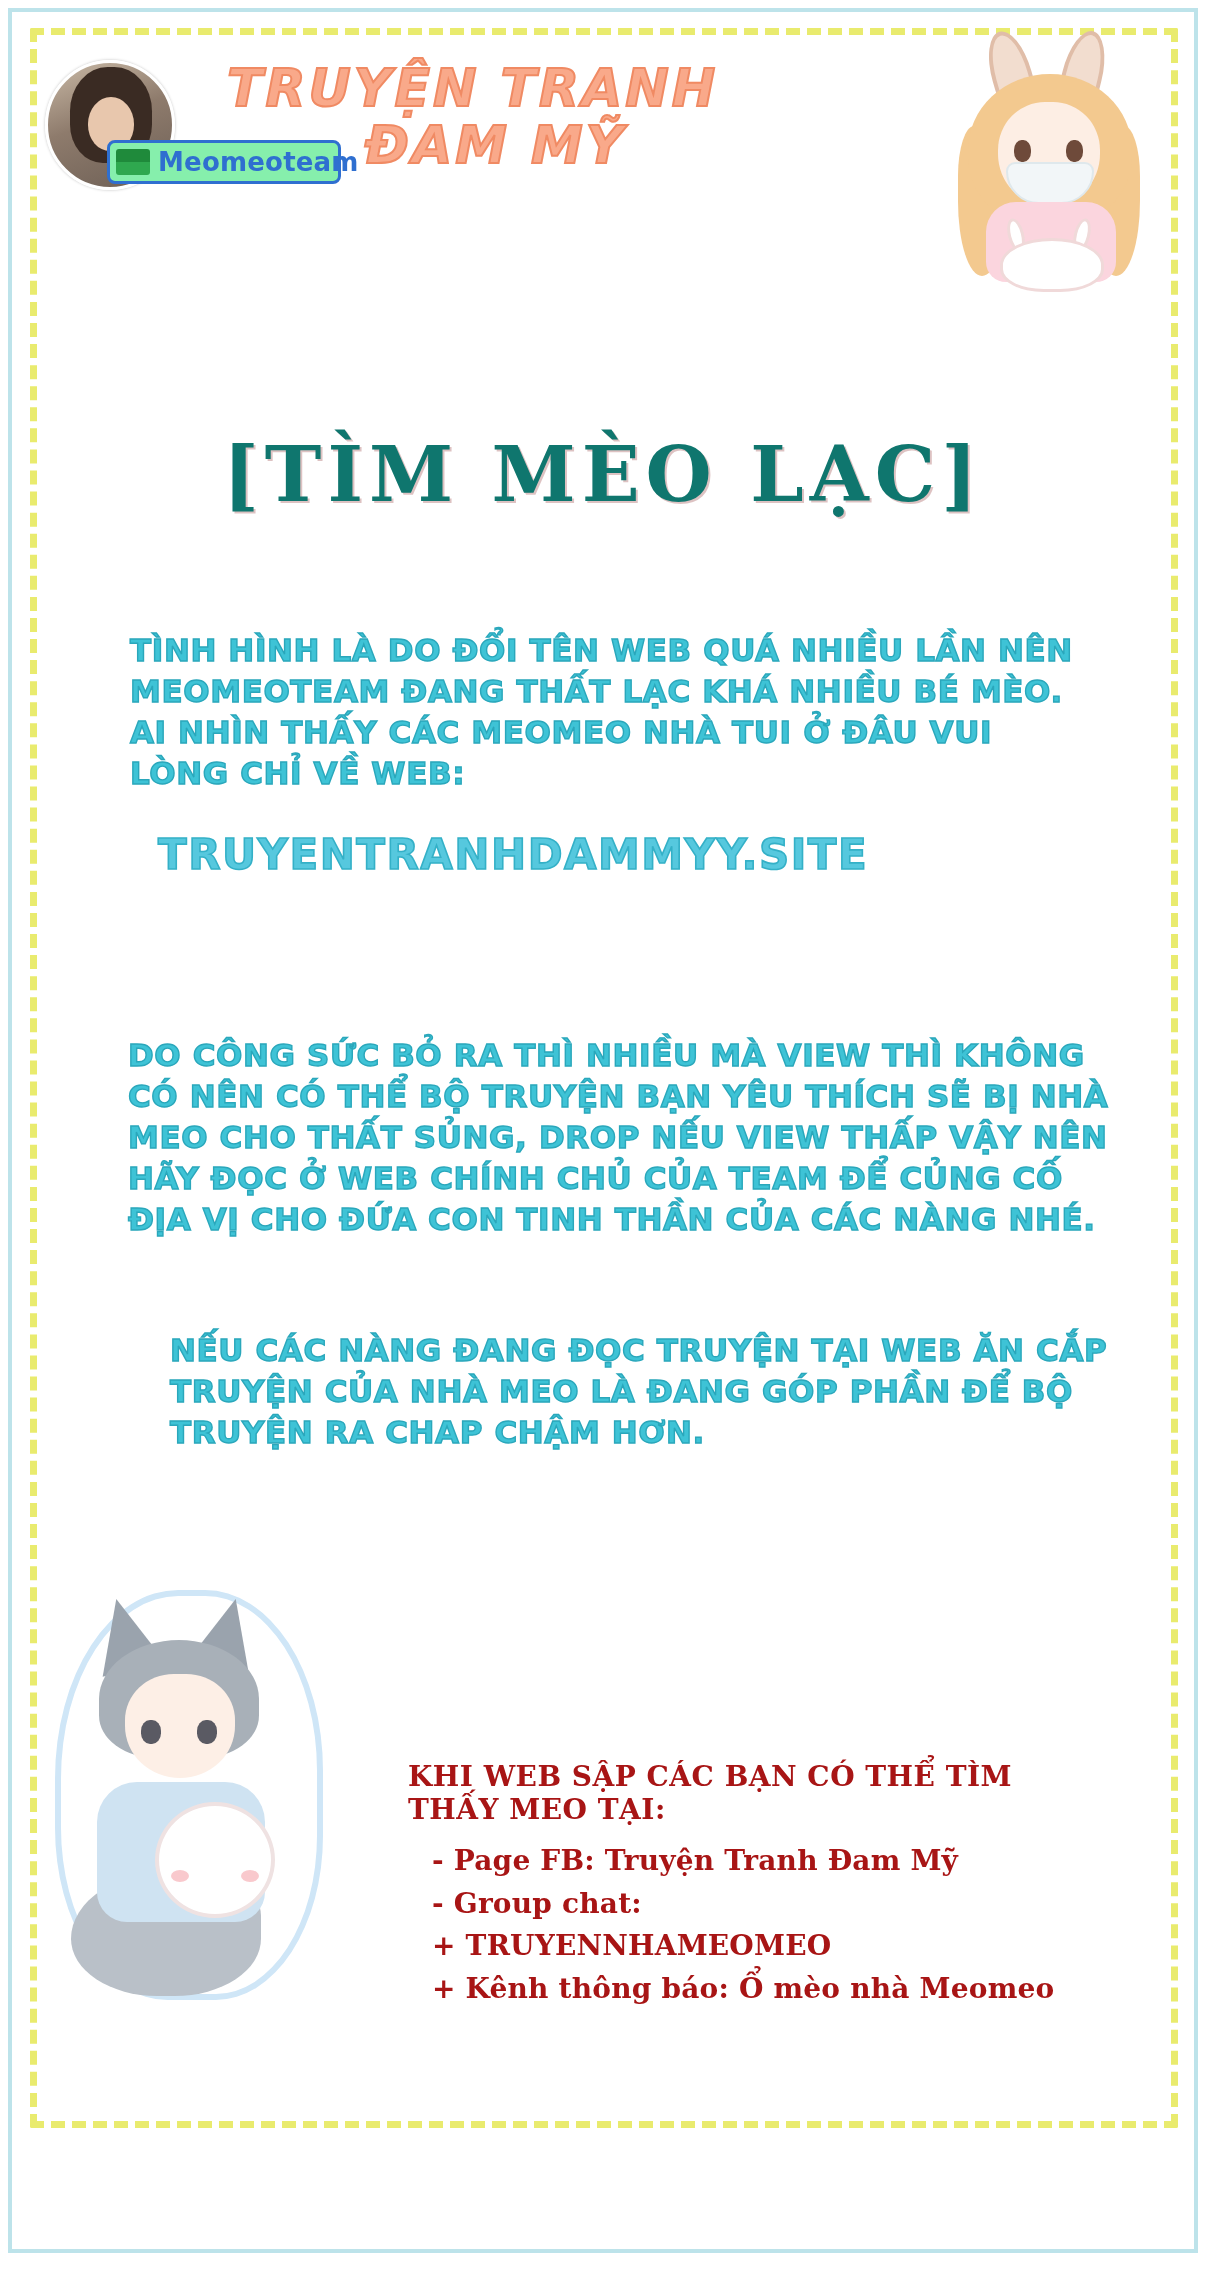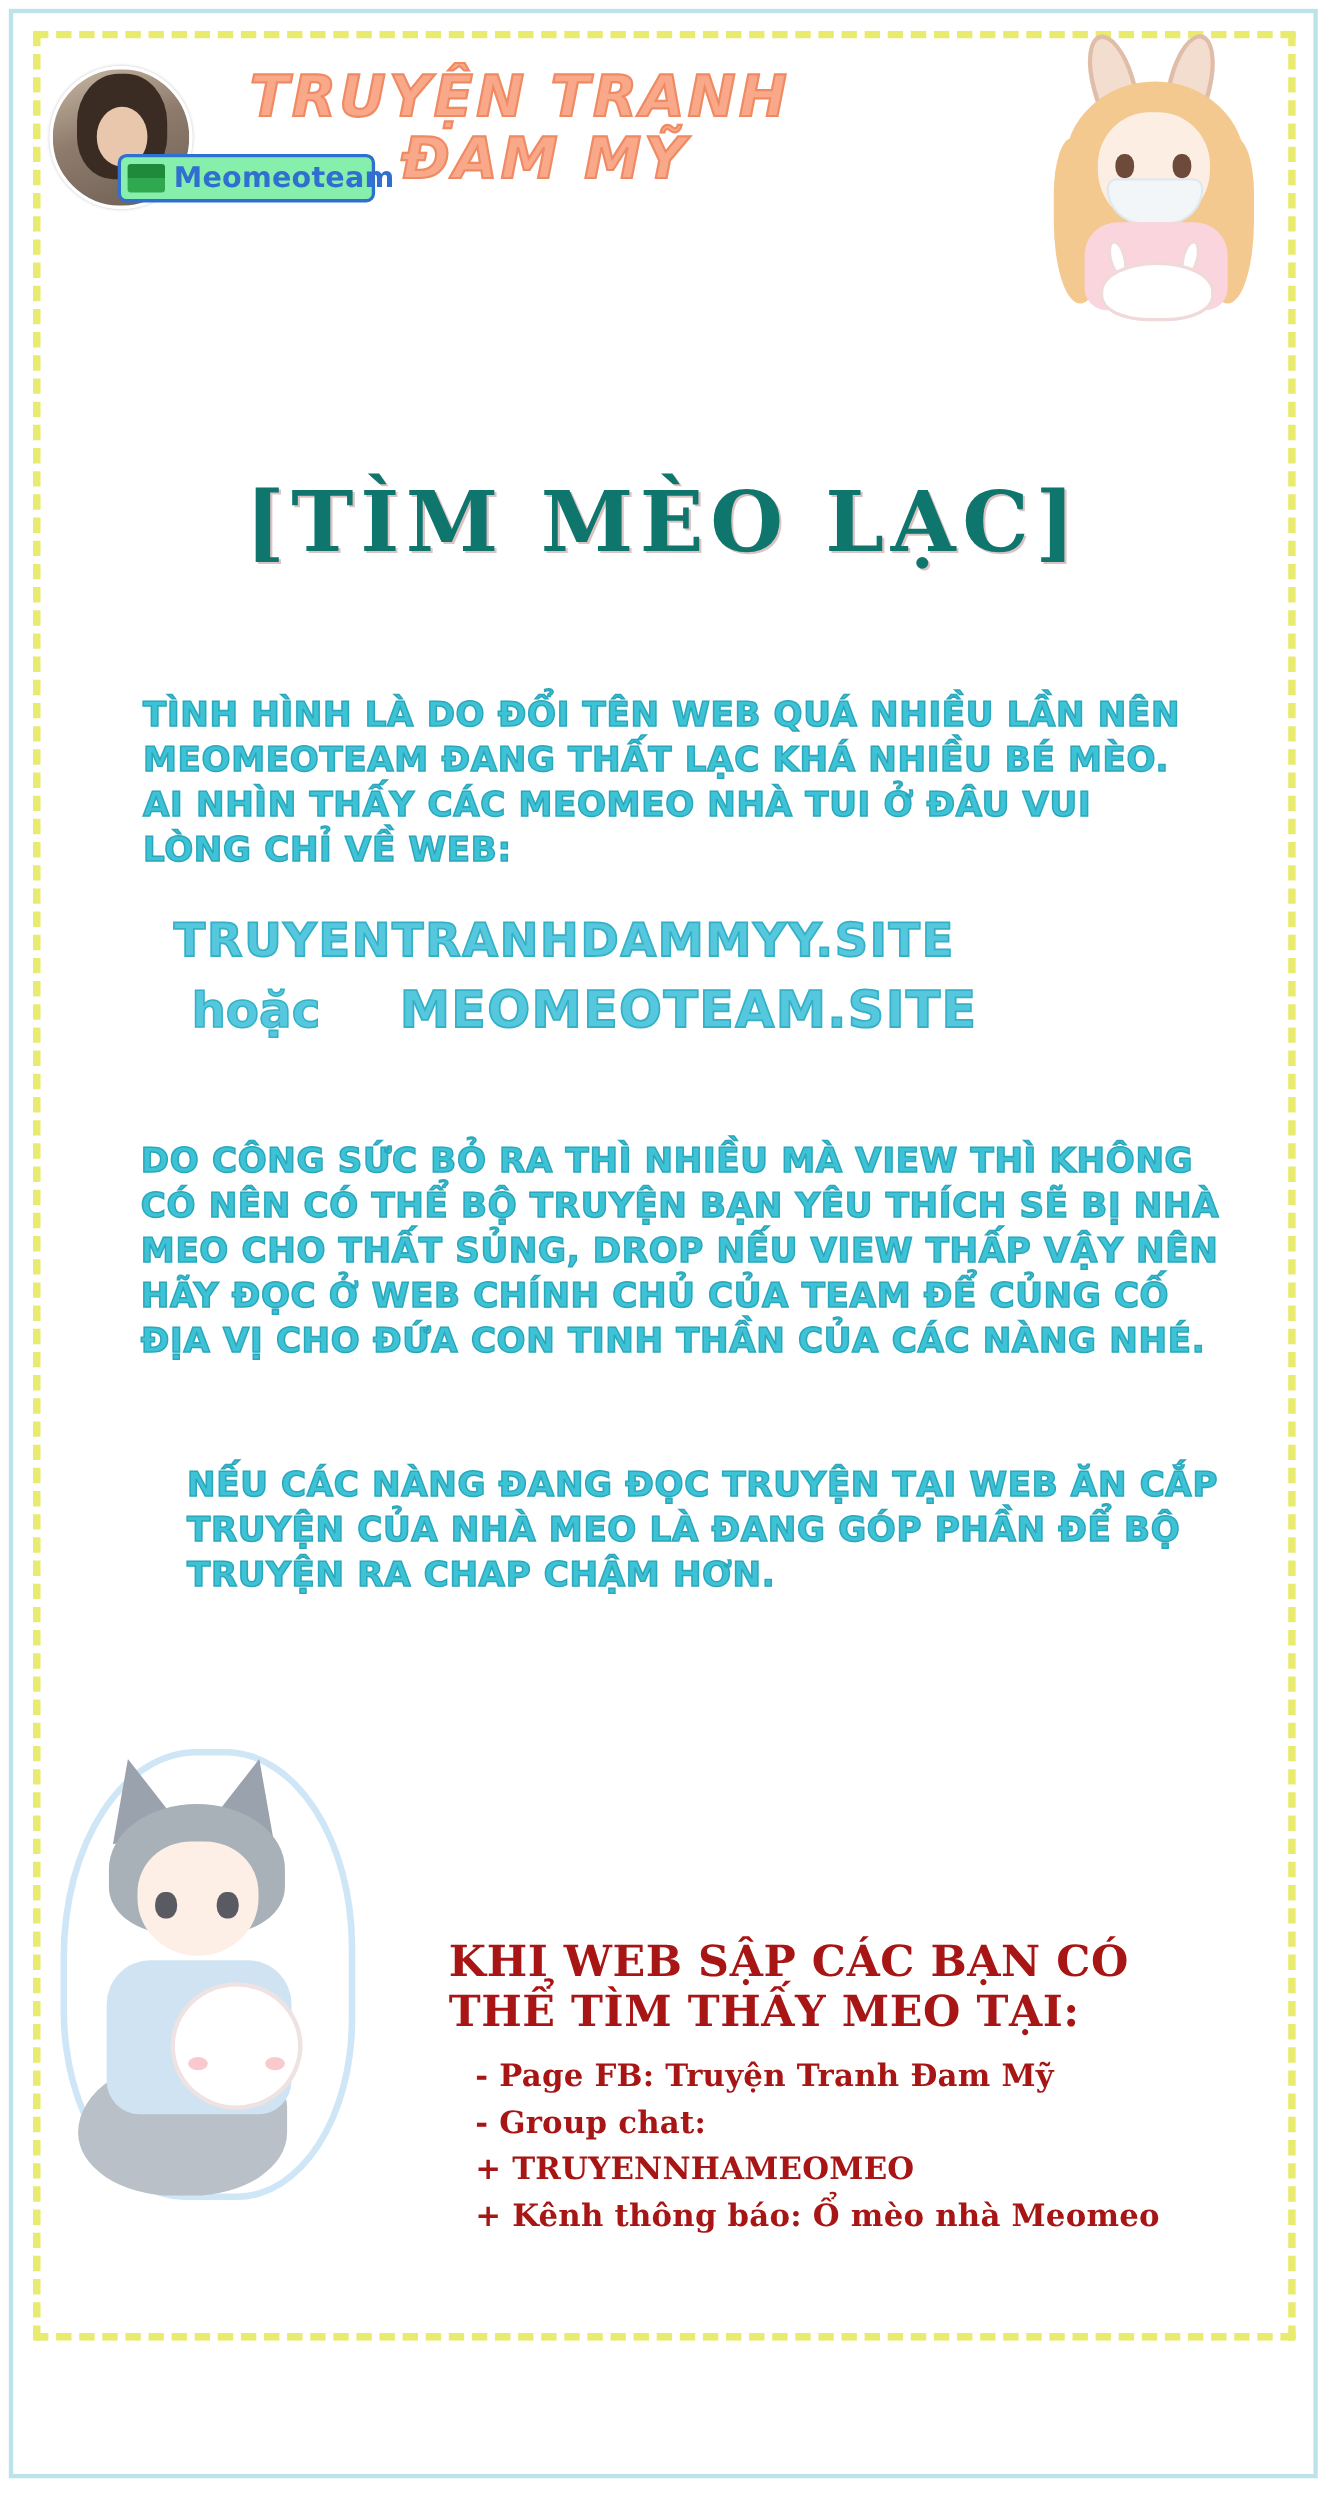--- a/index.html
+++ b/index.html
@@ -374,21 +374,21 @@
   
   .contact {
     position: absolute;
     left: 408px; top: 1760px;
     width: 700px;
     color: #a81515;
     font-family: "DejaVu Serif", serif;
   }
   .contact-title {
     font-weight: bold;
-    font-size: 39px;
+    font-size: 28px;
     letter-spacing: 0.5px;
     margin-bottom: 14px;
     text-transform: uppercase;
   }
   .contact-line {
     font-weight: bold;
     font-size: 28px;
     line-height: 1.52;
     letter-spacing: 0.2px;
     margin-left: 24px;
@@ -438,24 +438,20 @@
     <div class="mt-bunny-ear2"></div>
     <div class="mt-bunny"></div>
   </div>
 
   <div class="main-title">[TÌM MÈO LẠC]</div>
 
   <div class="para para-1">Tình hình là do đổi tên web quá nhiều lần nên Meomeoteam đang thất lạc khá nhiều bé mèo. Ai nhìn thấy các meomeo nhà tui ở đâu vui lòng chỉ về web:</div>
 
   <div class="site-block">
     <div class="site-main">TRUYENTRANHDAMMYY.SITE</div>
-    <div class="site-or-row">
-      <div class="site-or">hoặc</div>
-      <div class="site-alt">MEOMEOTEAM.SITE</div>
-    </div>
   </div>
 
   <div class="para para-2">Do công sức bỏ ra thì nhiều mà view thì không có nên có thể bộ truyện bạn yêu thích sẽ bị nhà meo cho thất sủng, drop nếu view thấp vậy nên hãy đọc ở web chính chủ của team để củng cố địa vị cho đứa con tinh thần của các nàng nhé.</div>
   <div class="para para-3">Nếu các nàng đang đọc truyện tại web ăn cắp truyện của nhà meo là đang góp phần để bộ truyện ra chap chậm hơn.</div>
 
   <div class="mascot-bottom">
     <div class="mb-blob"></div>
     <div class="mb-tail"></div>
     <div class="mb-ear-l"></div>
     <div class="mb-ear-r"></div>

